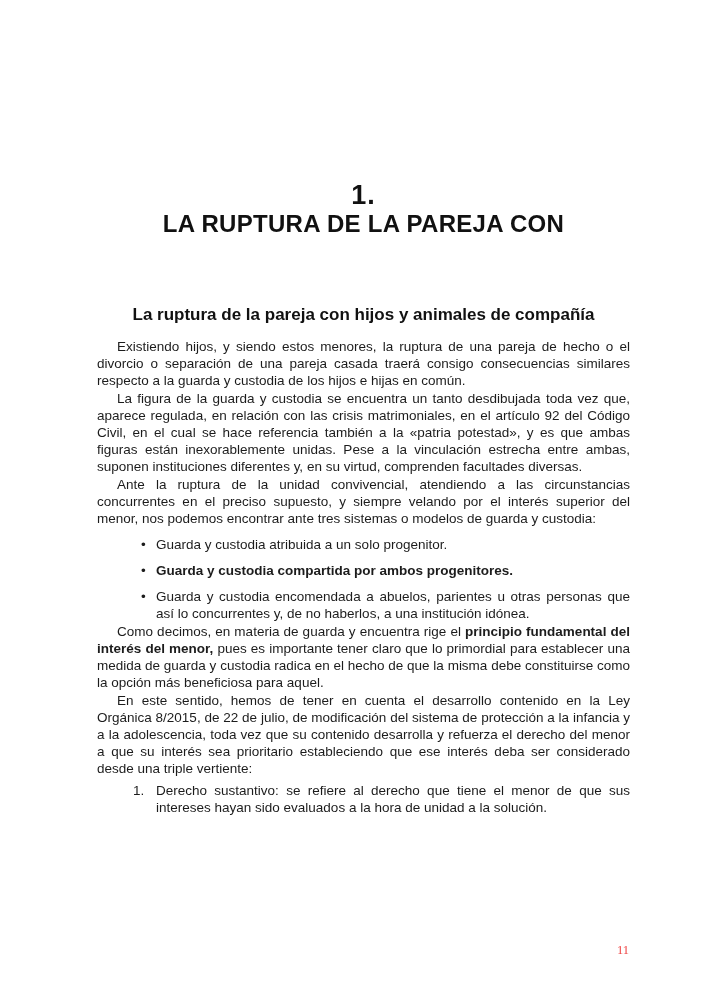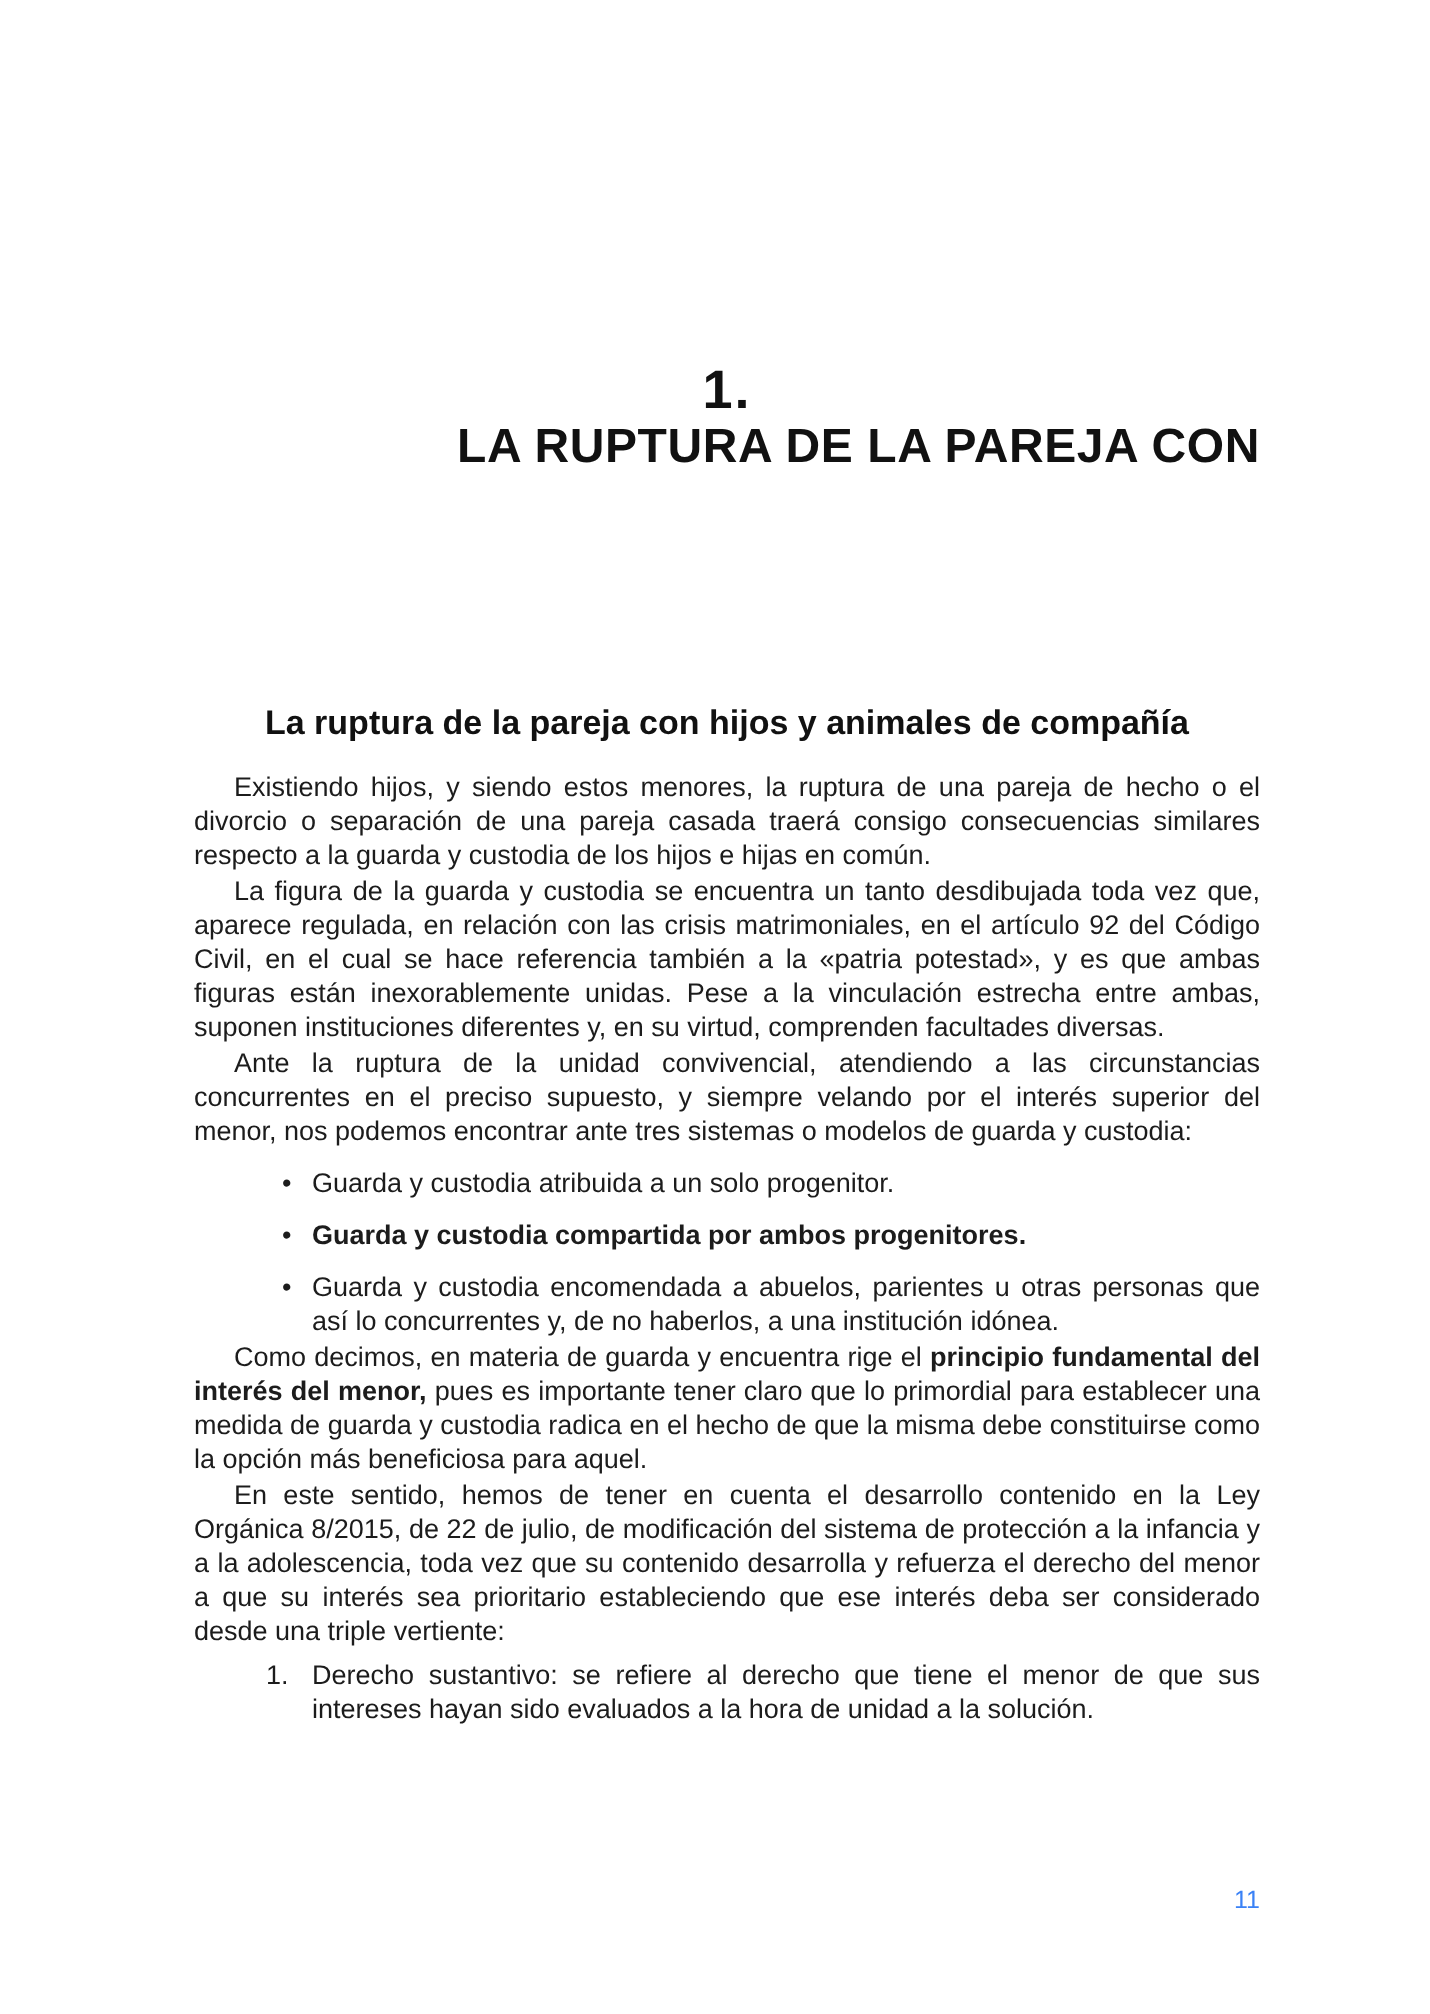--- a/index.html
+++ b/index.html
@@ -29,23 +29,23 @@
   }
   .chapter-title {
     margin: 2px 0 0;
     font-size: 24px;
     font-weight: 700;
     line-height: 26px;
     text-align: center;
     letter-spacing: 0.3px;
     color: #111111;
   }
-  .chapter-title .line { display: block; text-align: right; }
+  .chapter-title .line { display: block; }
   .section-heading {
-    margin: 115px 0 0;
+    margin: 68px 0 0;
     font-size: 17px;
     font-weight: 700;
     line-height: 20px;
     text-align: center;
     color: #111111;
   }
   .para {
     margin: 1px 0 0;
     font-size: 13.5px;
     line-height: 17px;
@@ -92,21 +92,22 @@
   .numbered-item .li-text {
     flex: 1;
     text-align: justify;
   }
   .page-number {
     position: absolute;
     top: 943px;
     left: 617px;
     font-size: 12.5px;
     line-height: 15px;
-    color: #3b82f6;
+    color: #ef4444;
+    font-family: Liberation Serif, serif;
   }
   strong { font-weight: 700; }
 </style>
 </head>
 <body>
 
 <div class="page">
   <div class="content">
 
     <div class="chapter-number">1.</div>

